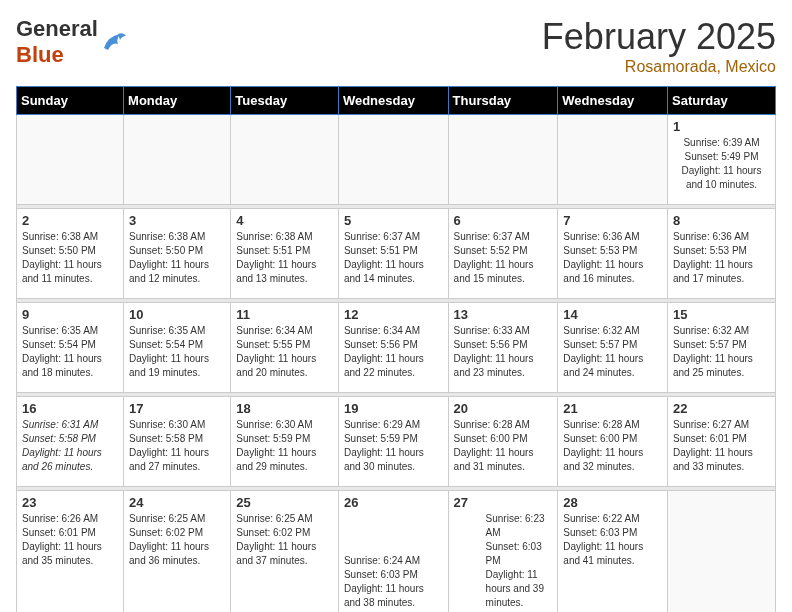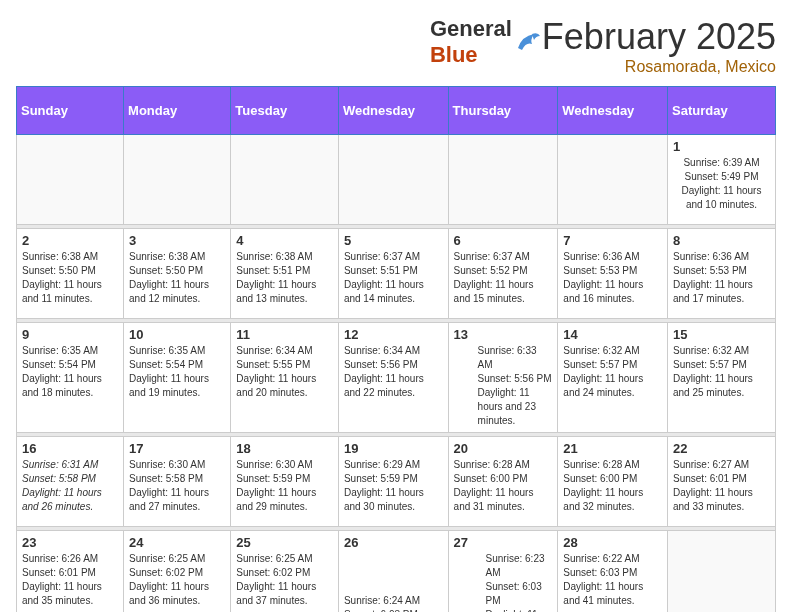--- a/index.html
+++ b/index.html
@@ -5,21 +5,21 @@
     * { box-sizing: border-box; margin: 0; padding: 0; }
     body {
       font-family: Arial, sans-serif;
       background: #fff;
       width: 792px;
       min-height: 612px;
       padding: 16px;
     }
     .header-area {
       display: flex;
-      justify-content: flex-end;
+      justify-content: space-between;
       align-items: flex-start;
       margin-bottom: 10px;
     }
     .logo {
       display: flex;
       align-items: center;
     }
     .logo-text-general {
       font-size: 22px;
       font-weight: bold;
@@ -46,25 +46,25 @@
     .location-title {
       font-size: 16px;
       color: #a16207;
     }
     .calendar-table {
       width: 100%;
       border-collapse: collapse;
       border: 1px solid #ccc;
     }
     .calendar-table th {
-      background-color: #8b5cf6;
+      background-color: #000000;
       color: #fff;
       font-size: 13px;
       font-weight: bold;
-      padding: 16px 4px;
+      padding: 6px 4px;
       text-align: left;
       border: 1px solid #3a7bc8;
     }
     .calendar-table td {
       vertical-align: top;
       border: 1px solid #ccc;
       padding: 4px 5px;
       width: 113px;
       height: 90px;
       font-size: 10.5px;
@@ -209,21 +209,21 @@
 Daylight: 11 hours and 20 minutes.</div>
         </td>
         <td>
           <span class="day-number">12</span>
           <div class="day-info" style="white-space: pre-line;">Sunrise: 6:34 AM
 Sunset: 5:56 PM
 Daylight: 11 hours and 22 minutes.</div>
         </td>
         <td>
           <span class="day-number">13</span>
-          <div class="day-info" style="white-space: pre-line; margin-left: 24px;">Sunrise: 6:33 AM
+          <div class="day-info" style="white-space: pre-line;">Sunrise: 6:33 AM
 Sunset: 5:56 PM
 Daylight: 11 hours and 23 minutes.</div>
         </td>
         <td>
           <span class="day-number">14</span>
           <div class="day-info" style="white-space: pre-line;">Sunrise: 6:32 AM
 Sunset: 5:57 PM
 Daylight: 11 hours and 24 minutes.</div>
         </td>
         <td>

